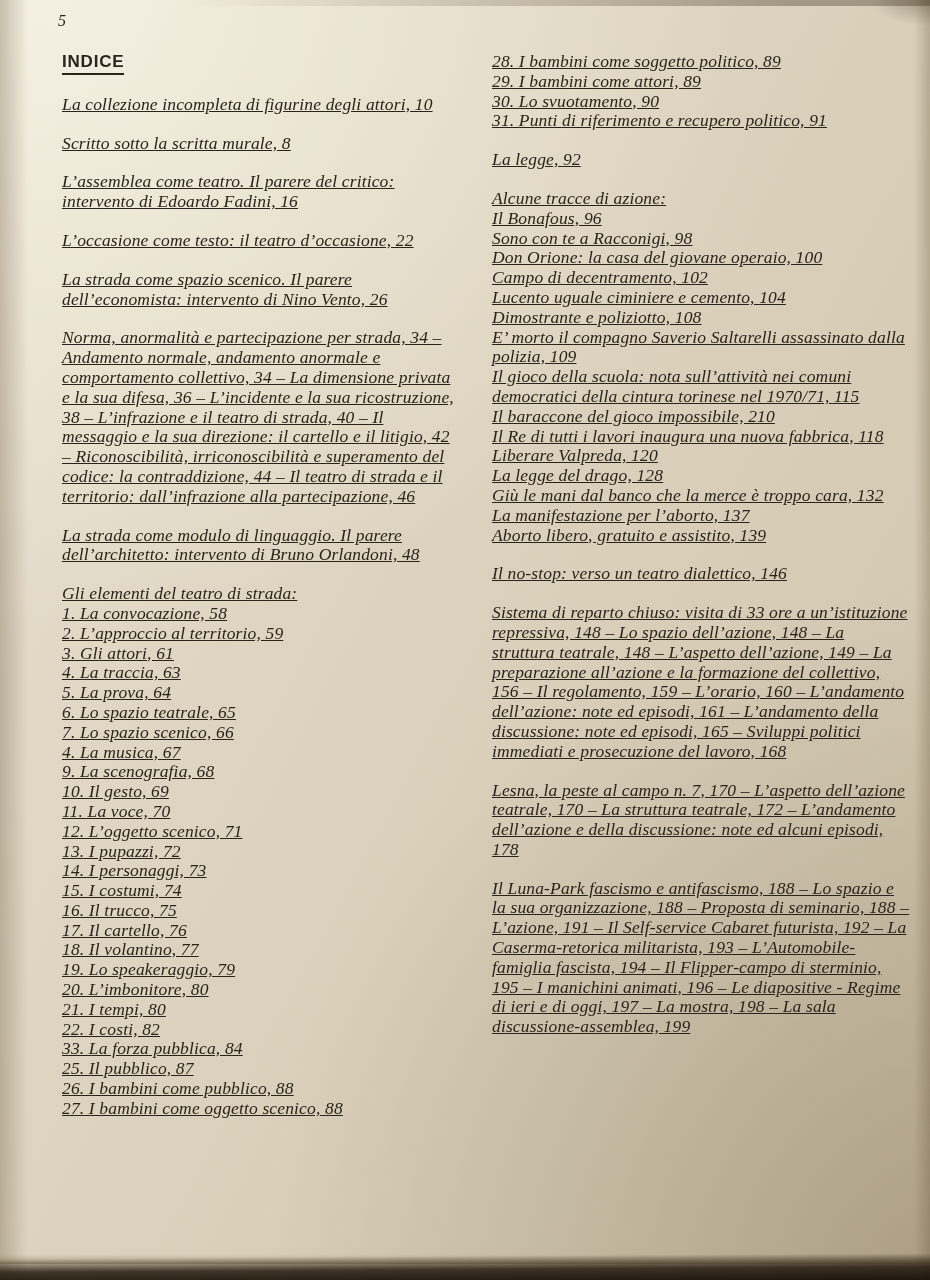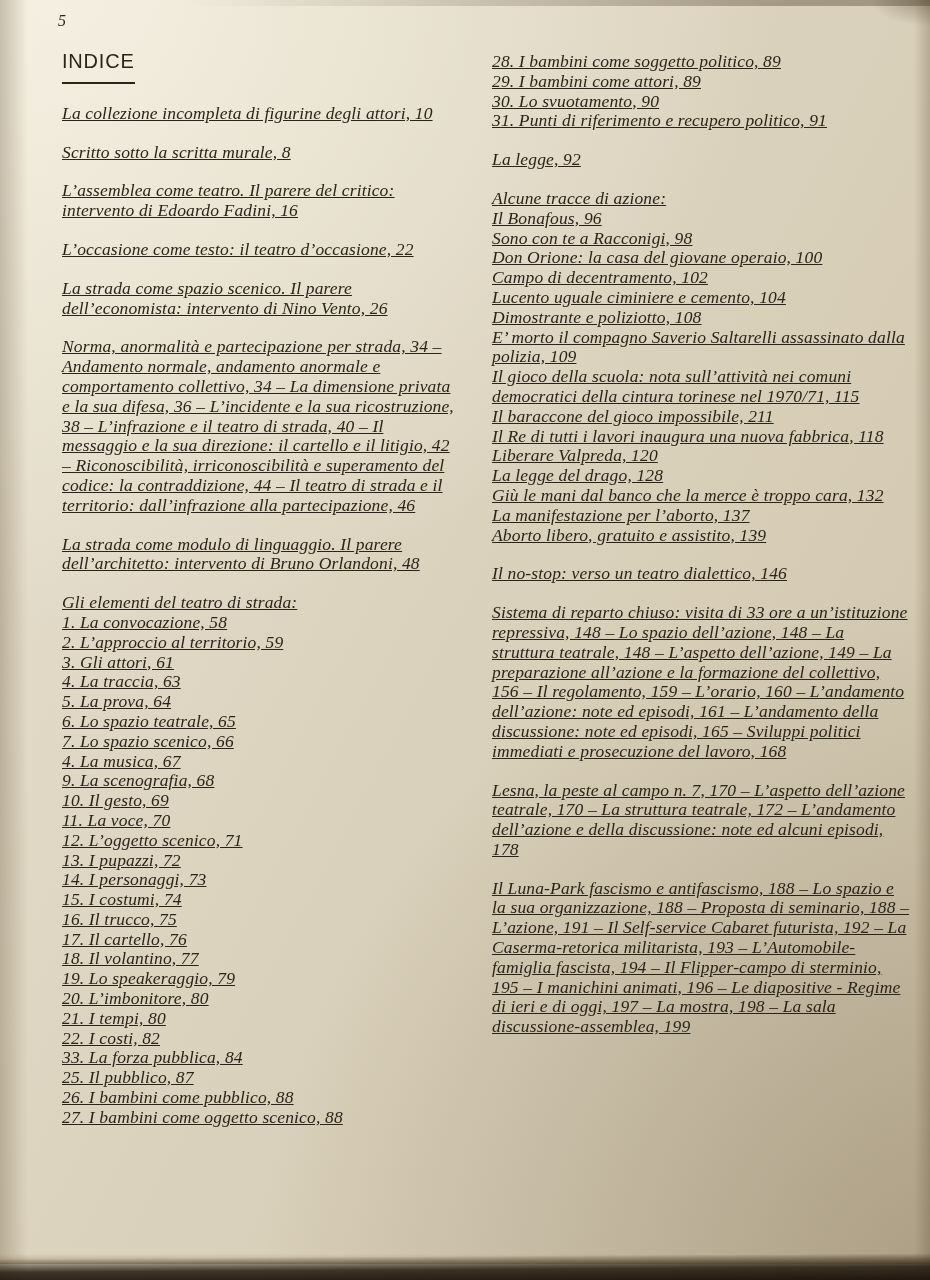--- a/index.html
+++ b/index.html
@@ -67,26 +67,26 @@
     font-size: 17.5px;
     line-height: 19.8px;
     letter-spacing: 0.15px;
   }
   .col-left { flex: 0 0 396px; width: 396px; }
   .col-right { flex: 1 1 auto; min-width: 0; }
   .title-wrap { margin: 0 0 20px 0; }
   .title {
     font-family: "Liberation Sans", "DejaVu Sans", sans-serif;
     font-style: normal;
-    font-weight: 400;
-    font-size: 20px;
+    font-weight: 700;
+    font-size: 17px;
     letter-spacing: 0.8px;
     display: inline-block;
     border-bottom: 2.5px solid currentColor;
-    padding-bottom: 10px;
+    padding-bottom: 1px;
   }
   .block { margin: 0 0 19px 0; text-decoration: underline; }
   .block:last-child { margin-bottom: 0; }
   .line { min-height: 19.8px; }
 </style>
 </head>
 <body>
 
 <div class="photo">
   <div class="edge-left"></div>
@@ -167,21 +167,21 @@
           <div class="block">
             <div class="line">Alcune tracce di azione:</div>
             <div class="line">Il Bonafous, 96</div>
             <div class="line">Sono con te a Racconigi, 98</div>
             <div class="line">Don Orione: la casa del giovane operaio, 100</div>
             <div class="line">Campo di decentramento, 102</div>
             <div class="line">Lucento uguale ciminiere e cemento, 104</div>
             <div class="line">Dimostrante e poliziotto, 108</div>
             <div class="line">E’ morto il compagno Saverio Saltarelli assassinato dalla polizia, 109</div>
             <div class="line">Il gioco della scuola: nota sull’attività nei comuni democratici della cintura torinese nel 1970/71, 115</div>
-            <div class="line">Il baraccone del gioco impossibile, 211</div>
+            <div class="line">Il baraccone del gioco impossibile, 210</div>
             <div class="line">Il Re di tutti i lavori inaugura una nuova fabbrica, 118</div>
             <div class="line">Liberare Valpreda, 120</div>
             <div class="line">La legge del drago, 128</div>
             <div class="line">Giù le mani dal banco che la merce è troppo cara, 132</div>
             <div class="line">La manifestazione per l’aborto, 137</div>
             <div class="line">Aborto libero, gratuito e assistito, 139</div>
           </div>
           <div class="block">
             <div class="line">Il no-stop: verso un teatro dialettico, 146</div>
           </div>

